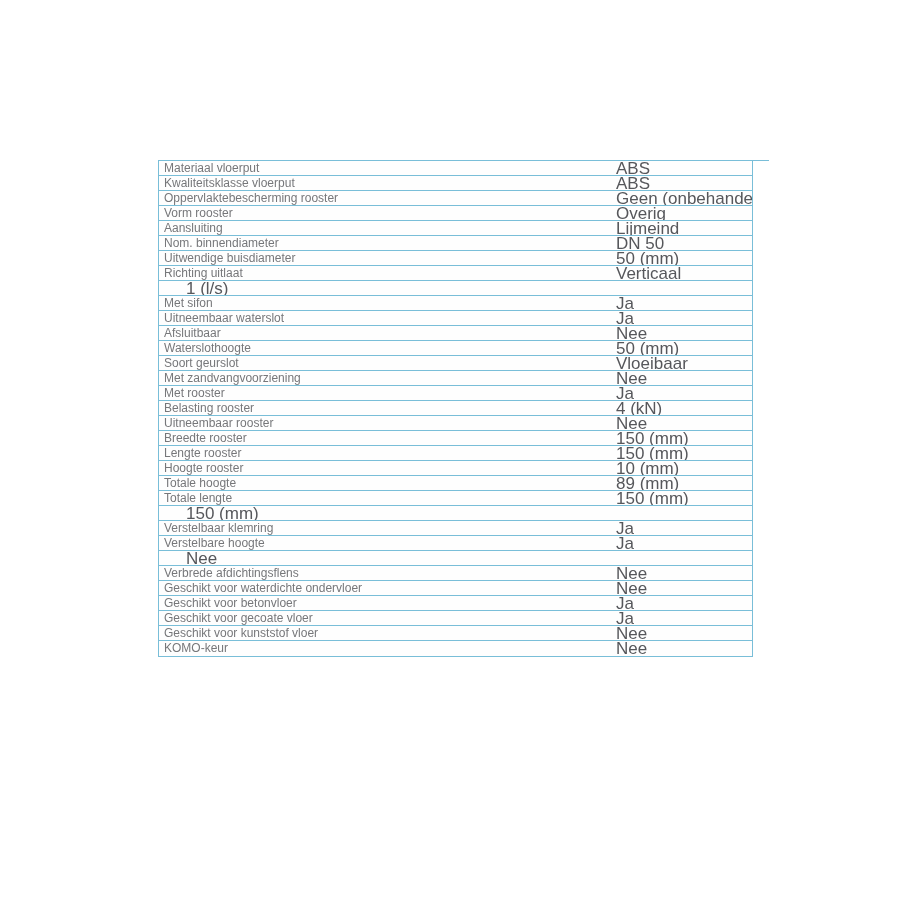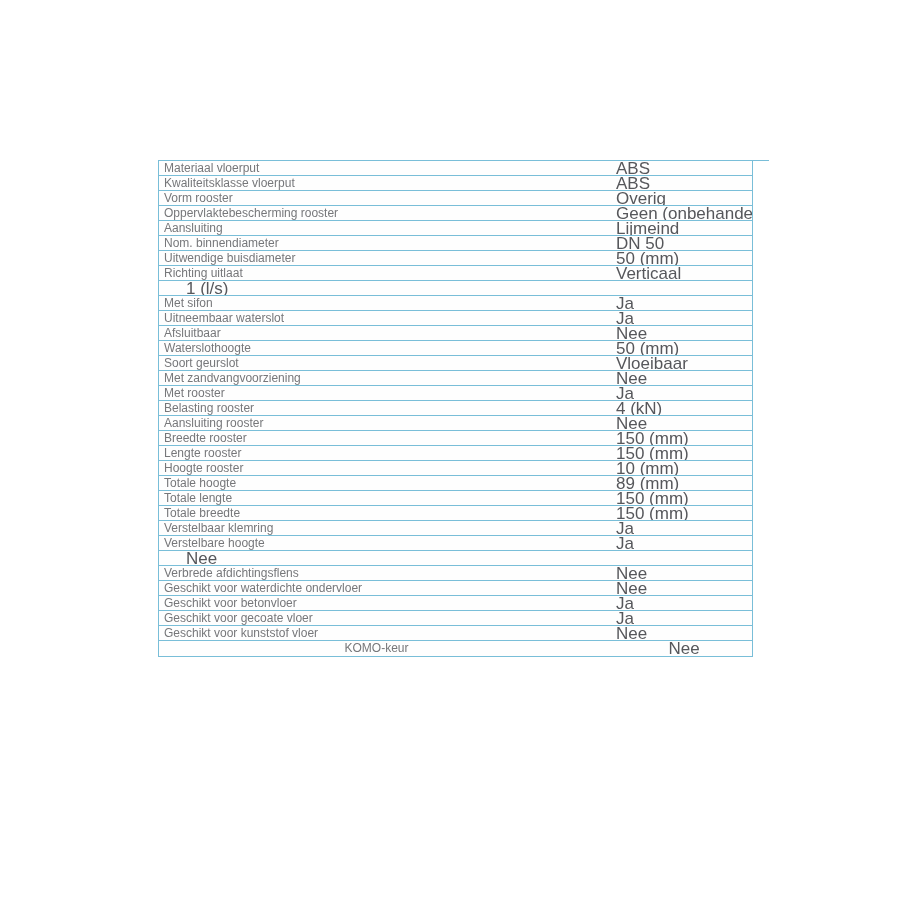--- a/index.html
+++ b/index.html
@@ -36,21 +36,20 @@
   }
   .row{
     display:flex;
     align-items:center;
     height:15px;
     border-bottom:1px solid var(--border-color);
     overflow:hidden;
   }
   .row:last-child{
     border-bottom:none;
-    text-align:center;
   }
   .label{
     width:430px;
     flex:0 0 430px;
     padding-left:5px;
     font-size:12px;
     line-height:15px;
     color:var(--label-color);
     white-space:nowrap;
     overflow:hidden;
@@ -74,28 +73,28 @@
   <div class="spec-table">
       <div class="row">
         <span class="label">Materiaal vloerput</span>
         <span class="value">ABS</span>
       </div>
       <div class="row">
         <span class="label">Kwaliteitsklasse vloerput</span>
         <span class="value">ABS</span>
       </div>
       <div class="row">
+        <span class="label">Oppervlaktebescherming rooster</span>
+        <span class="value">Geen (onbehandeld)</span>
+      </div>
+      <div class="row">
         <span class="label">Vorm rooster</span>
         <span class="value">Overig</span>
       </div>
       <div class="row">
-        <span class="label">Oppervlaktebescherming rooster</span>
-        <span class="value">Geen (onbehandeld)</span>
-      </div>
-      <div class="row">
         <span class="label">Aansluiting</span>
         <span class="value">Lijmeind</span>
       </div>
       <div class="row">
         <span class="label">Nom. binnendiameter</span>
         <span class="value">DN 50</span>
       </div>
       <div class="row">
         <span class="label">Uitwendige buisdiameter</span>
         <span class="value">50 (mm)</span>
@@ -133,21 +132,21 @@
       </div>
       <div class="row">
         <span class="label">Met rooster</span>
         <span class="value">Ja</span>
       </div>
       <div class="row">
         <span class="label">Belasting rooster</span>
         <span class="value">4 (kN)</span>
       </div>
       <div class="row">
-        <span class="label">Aansluiting rooster</span>
+        <span class="label">Uitneembaar rooster</span>
         <span class="value">Nee</span>
       </div>
       <div class="row">
         <span class="label">Breedte rooster</span>
         <span class="value">150 (mm)</span>
       </div>
       <div class="row">
         <span class="label">Lengte rooster</span>
         <span class="value">150 (mm)</span>
       </div>
@@ -157,21 +156,20 @@
       </div>
       <div class="row">
         <span class="label">Totale hoogte</span>
         <span class="value">89 (mm)</span>
       </div>
       <div class="row">
         <span class="label">Totale lengte</span>
         <span class="value">150 (mm)</span>
       </div>
       <div class="row">
-        <span class="label">Totale breedte</span>
         <span class="value">150 (mm)</span>
       </div>
       <div class="row">
         <span class="label">Verstelbaar klemring</span>
         <span class="value">Ja</span>
       </div>
       <div class="row">
         <span class="label">Verstelbare hoogte</span>
         <span class="value">Ja</span>
       </div>

